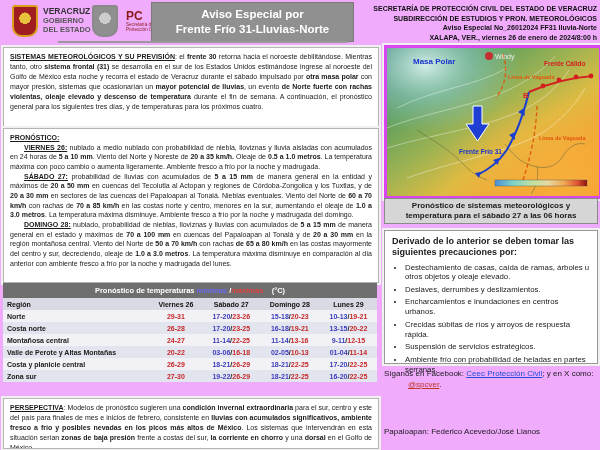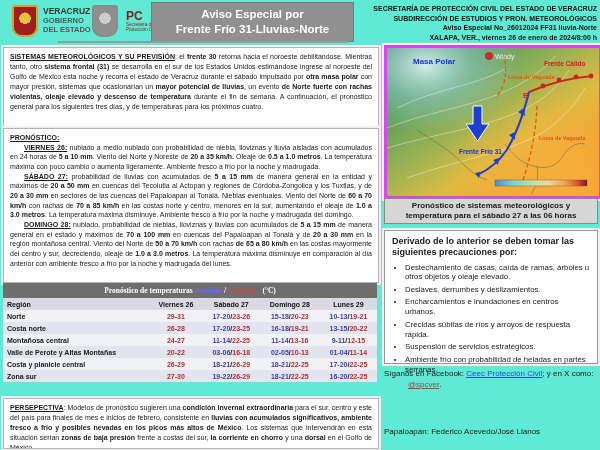--- a/index.html
+++ b/index.html
@@ -1,16 +1,16 @@
 <!DOCTYPE html>
 <html><head>
 <meta charset="utf-8">
 <style>
   html,body{margin:0;padding:0;background:#fff;}
-  #page{position:relative;width:600px;height:450px;background:#5eead4;
+  #page{position:relative;width:600px;height:450px;background:#f0abfc;
         font-family:"Liberation Sans",sans-serif;color:#1a1a1a;overflow:hidden;}
 
   
   .hdr{position:absolute;left:0;top:0;width:600px;height:44px;}
   .hdr-rule{position:absolute;left:58px;top:41px;width:290px;border-top:2px solid #9a9a9a;}
   .logo-vz{position:absolute;left:12px;top:5px;display:flex;align-items:center;gap:5px;}
   .shield{width:22px;height:28px;border-radius:3px 3px 10px 10px;border:2px solid #d8a01d;
           background:radial-gradient(circle at 50% 40%, #e8c23a 0 28%, #a01d22 29%);}
   .shield.gray{border-color:#8a8a8a;background:radial-gradient(circle at 50% 40%, #cccccc 0 28%, #8f8f8f 29%);}
   .vz-text{font-size:7.5px;font-weight:bold;line-height:1.15;color:#555;}
@@ -28,21 +28,21 @@
   .box{position:absolute;background:#fff;border:1px solid #b5b5b5;box-shadow:0 0 0 2px #f0f0f0;
        padding:4px 6px;font-size:7px;line-height:1.42;text-align:justify;overflow:hidden;}
   .box p{margin:0;}
   .indent{text-indent:14px;}
 
   #box-systems{left:3px;top:47px;width:362px;height:70px;}
   #box-forecast{left:3px;top:128px;width:362px;height:145px;line-height:1.38;}
 
   
   #temp-block{position:absolute;left:3px;top:283px;width:374px;}
-  .t-title{background:#6e6e6e;color:#fff;text-align:center;font-weight:bold;font-size:7.5px;padding:3px 0;font-family:Liberation Serif, serif;}
+  .t-title{background:#6e6e6e;color:#fff;text-align:center;font-weight:bold;font-size:7.5px;padding:3px 0;}
   table{width:100%;border-collapse:collapse;}
   th,td{font-size:7px;font-weight:bold;padding:2.5px 4px;text-align:center;}
   th{background:#d9dae3;color:#111;}
   th.rh,td.region{text-align:left;}
   tbody tr:nth-child(odd) td{background:#f1f1f6;}
   tbody tr:nth-child(even) td{background:#e2e4ee;}
   .tmin{color:#3d3dbb;} .tmax{color:#c62828;}
 
   #box-perspective{left:3px;top:398px;width:362px;height:41px;}
 

